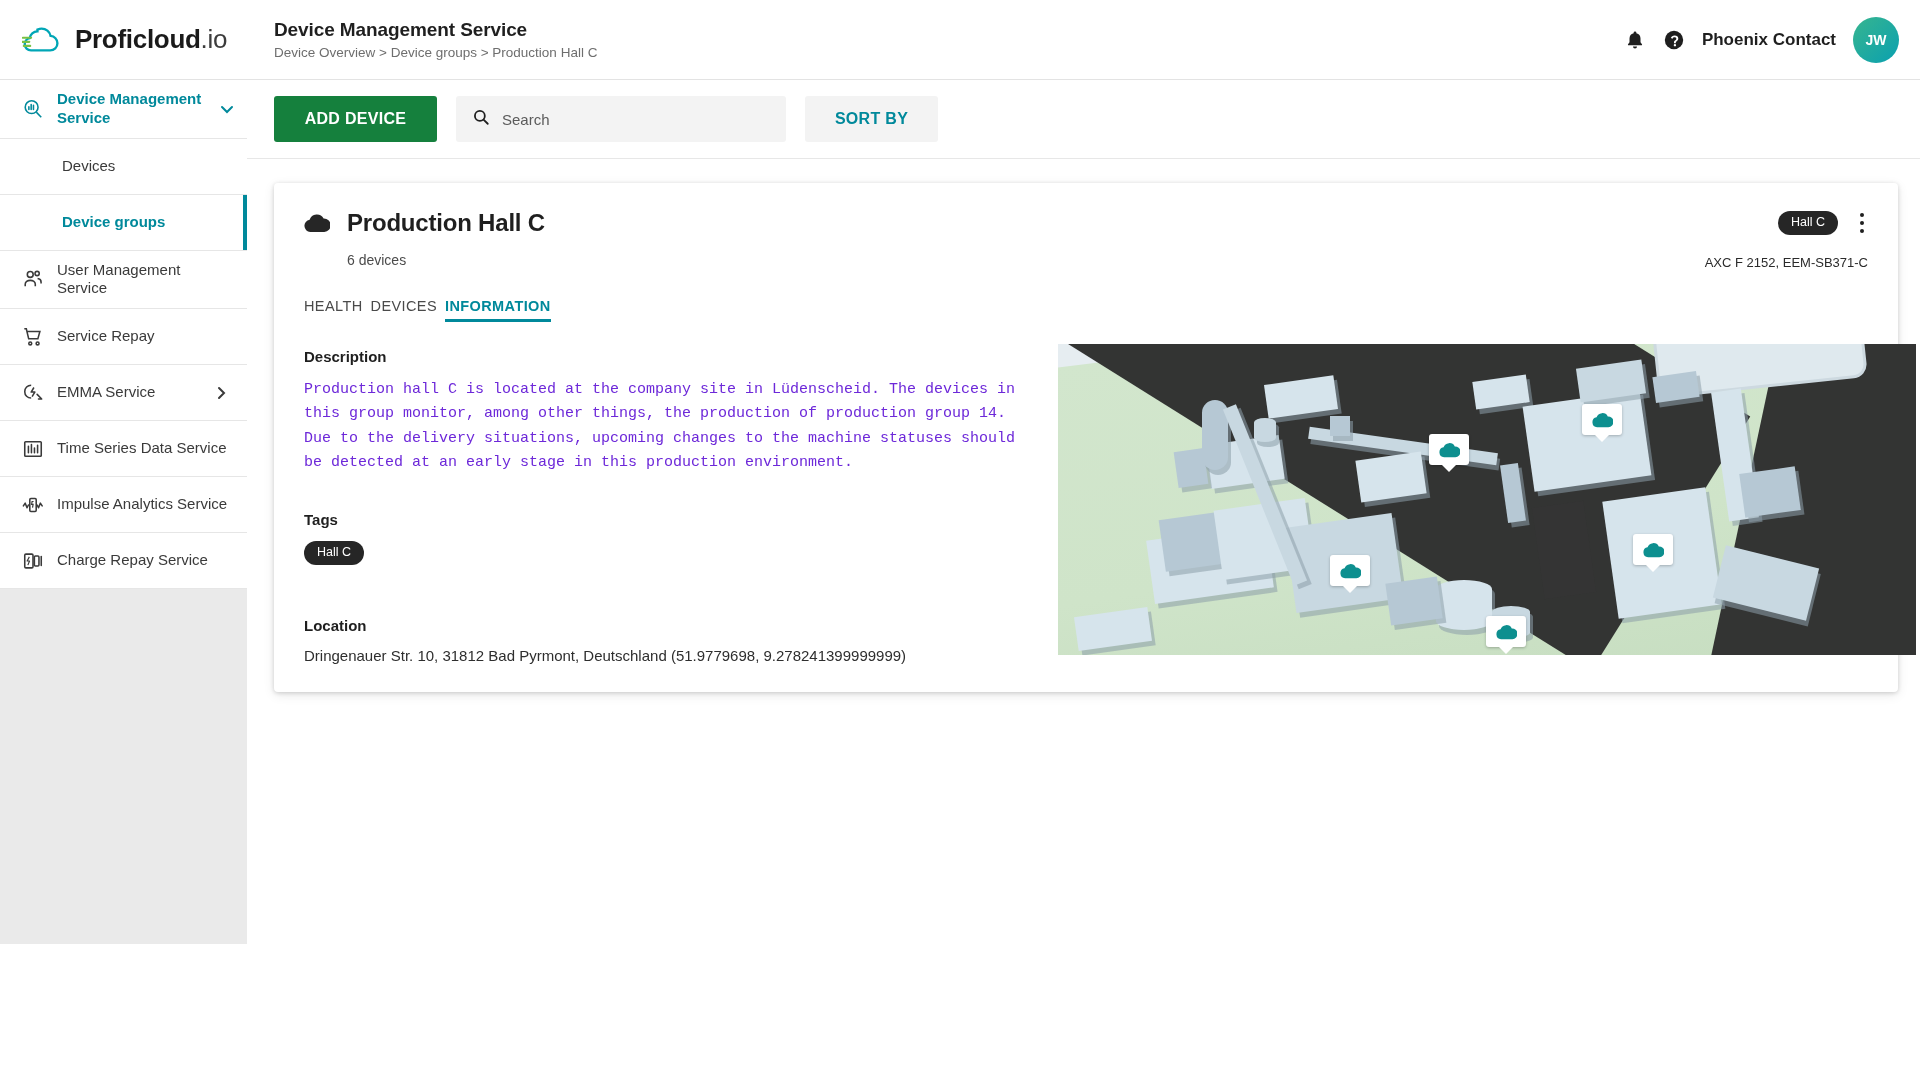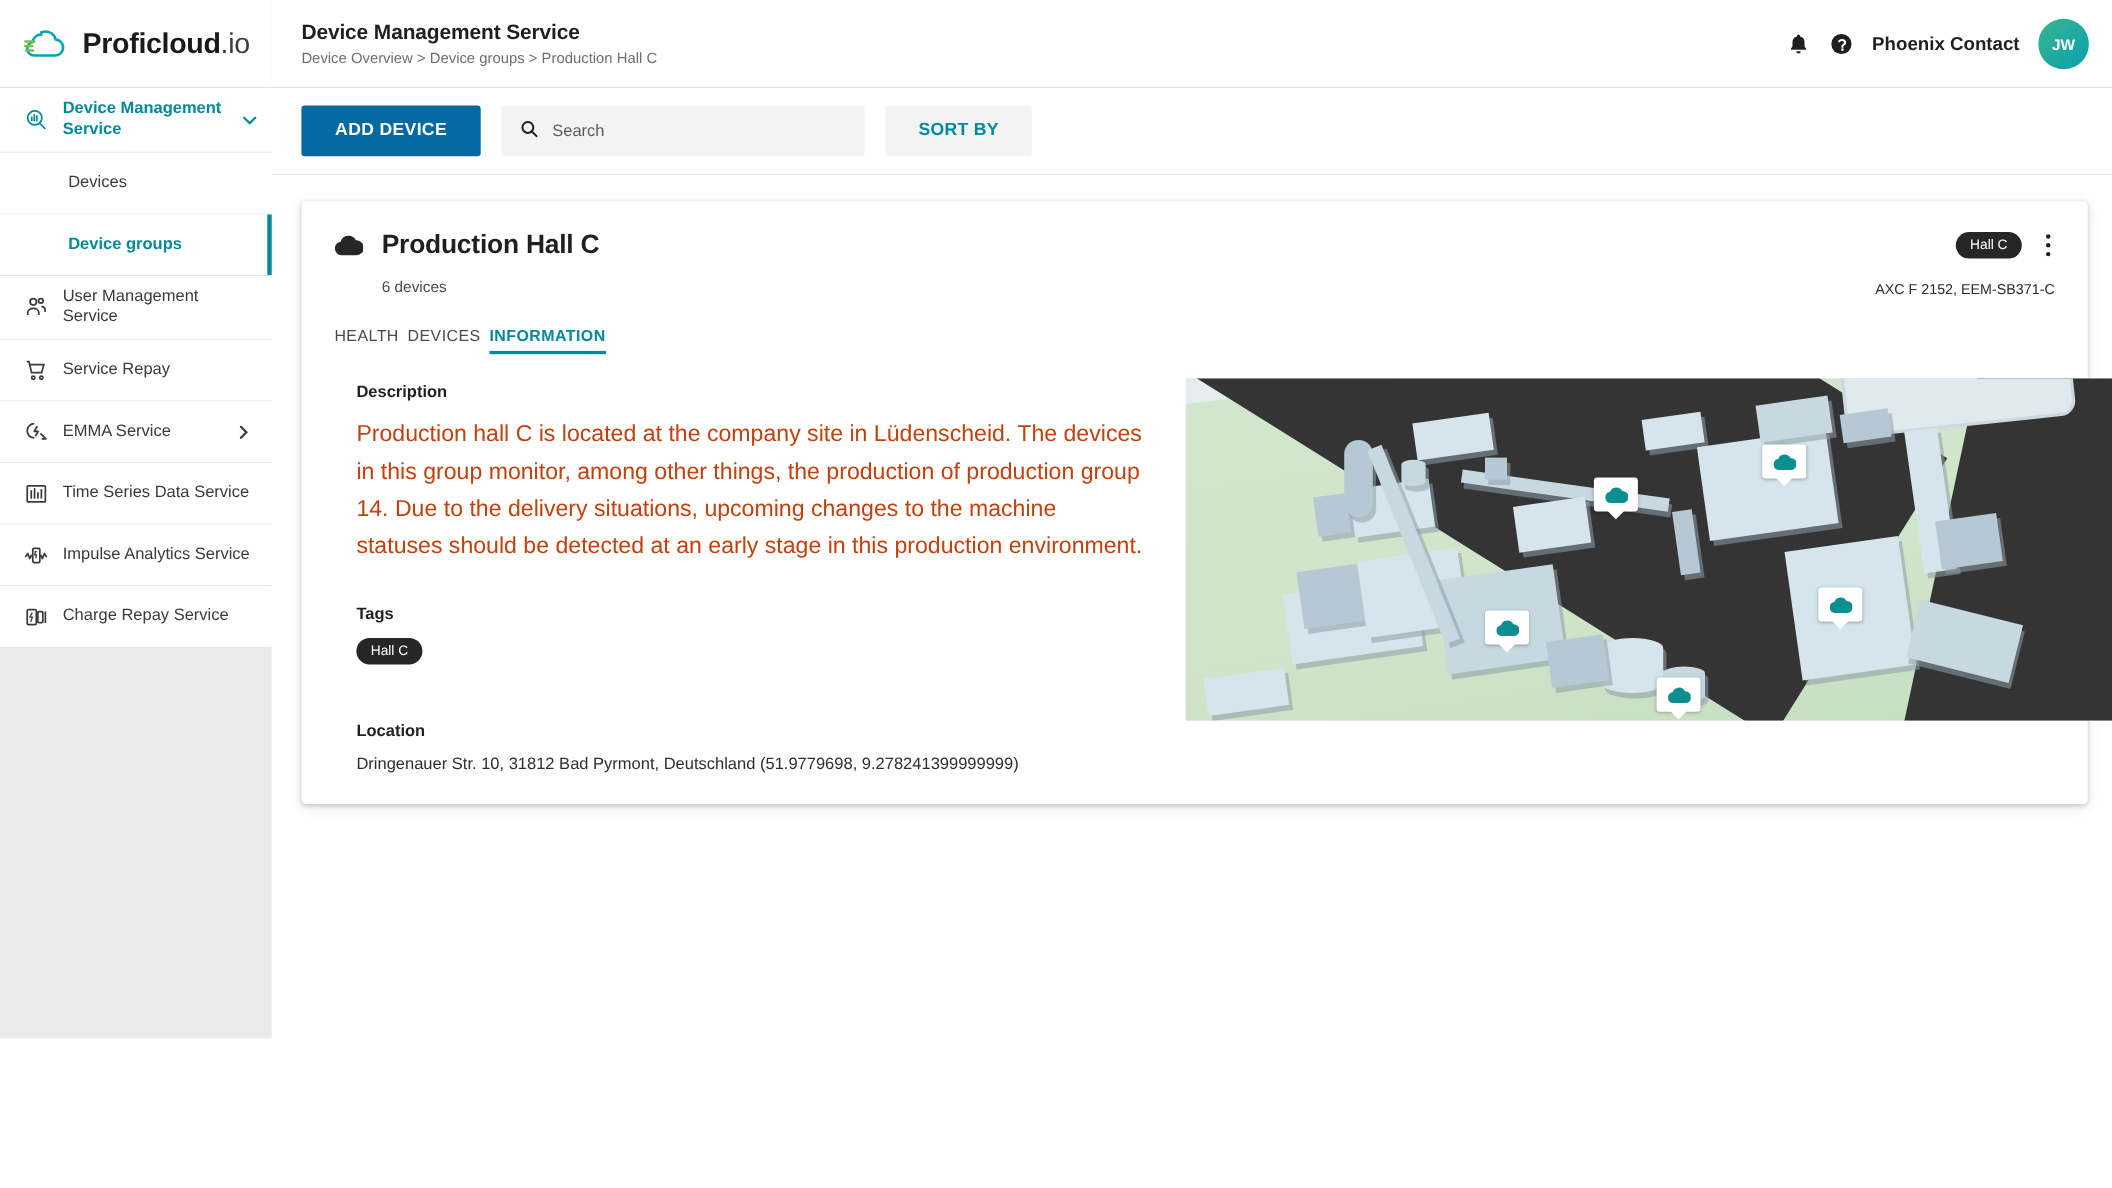--- a/index.html
+++ b/index.html
@@ -64,21 +64,21 @@
     display: flex; align-items: center; justify-content: center; cursor: pointer;
   }
 
   .toolbar {
     height: 79px; flex: 0 0 79px; background: #fff;
     display: flex; align-items: center; gap: 19px;
     padding: 0 27px; border-bottom: 1px solid #e7e7e7;
   }
   .btn-primary {
     height: 46px; min-width: 163px; padding: 0 22px;
-    background: #0369a1; color: #fff; border: none; border-radius: 3px;
+    background: #15803d; color: #fff; border: none; border-radius: 3px;
     font-family: inherit; font-size: 16px; font-weight: 700; letter-spacing: .3px;
     cursor: pointer;
   }
   .search-box {
     height: 46px; width: 330px; background: #f3f3f3; border-radius: 3px;
     display: flex; align-items: center; gap: 12px; padding: 0 16px;
   }
   .search-box input {
     flex: 1 1 auto; border: none; background: transparent; outline: none;
     font-family: inherit; font-size: 15px; color: #333;
@@ -120,23 +120,23 @@
     padding-bottom: 8px; cursor: pointer; position: relative; background: none; border: none;
     font-family: inherit;
   }
   .tab.active { color: #00899b; font-weight: 700; }
   .tab.active::after {
     content: ""; position: absolute; left: 0; right: 0; bottom: 0;
     height: 3px; background: #00899b;
   }
 
   .body-grid { display: flex; gap: 38px; margin-top: 22px; }
-  .info-col { width: 716px; flex: 0 0 716px; padding-top: 4px; margin-left: 20px; }
+  .info-col { width: 716px; flex: 0 0 716px; padding-top: 4px; }
   .sec-head { font-size: 15px; font-weight: 700; color: #1f1f1f; margin-bottom: 13px; }
-  .desc { font-size: 21px; line-height: 1.62; color: #c2410c; }
+  .desc { font-size: 15px; line-height: 1.62; color: #6d28d9; font-family: Liberation Mono, monospace; }
   .tags-wrap { margin-top: 36px; }
   .tag-chip {
     display: inline-block; background: #262626; color: #fff;
     border-radius: 20px; font-size: 12.5px; padding: 5px 13px 6px; line-height: 1;
   }
   .loc-wrap { margin-top: 52px; }
   .loc-text { font-size: 15px; color: #2e2e2e; }
 
   
   .map {

